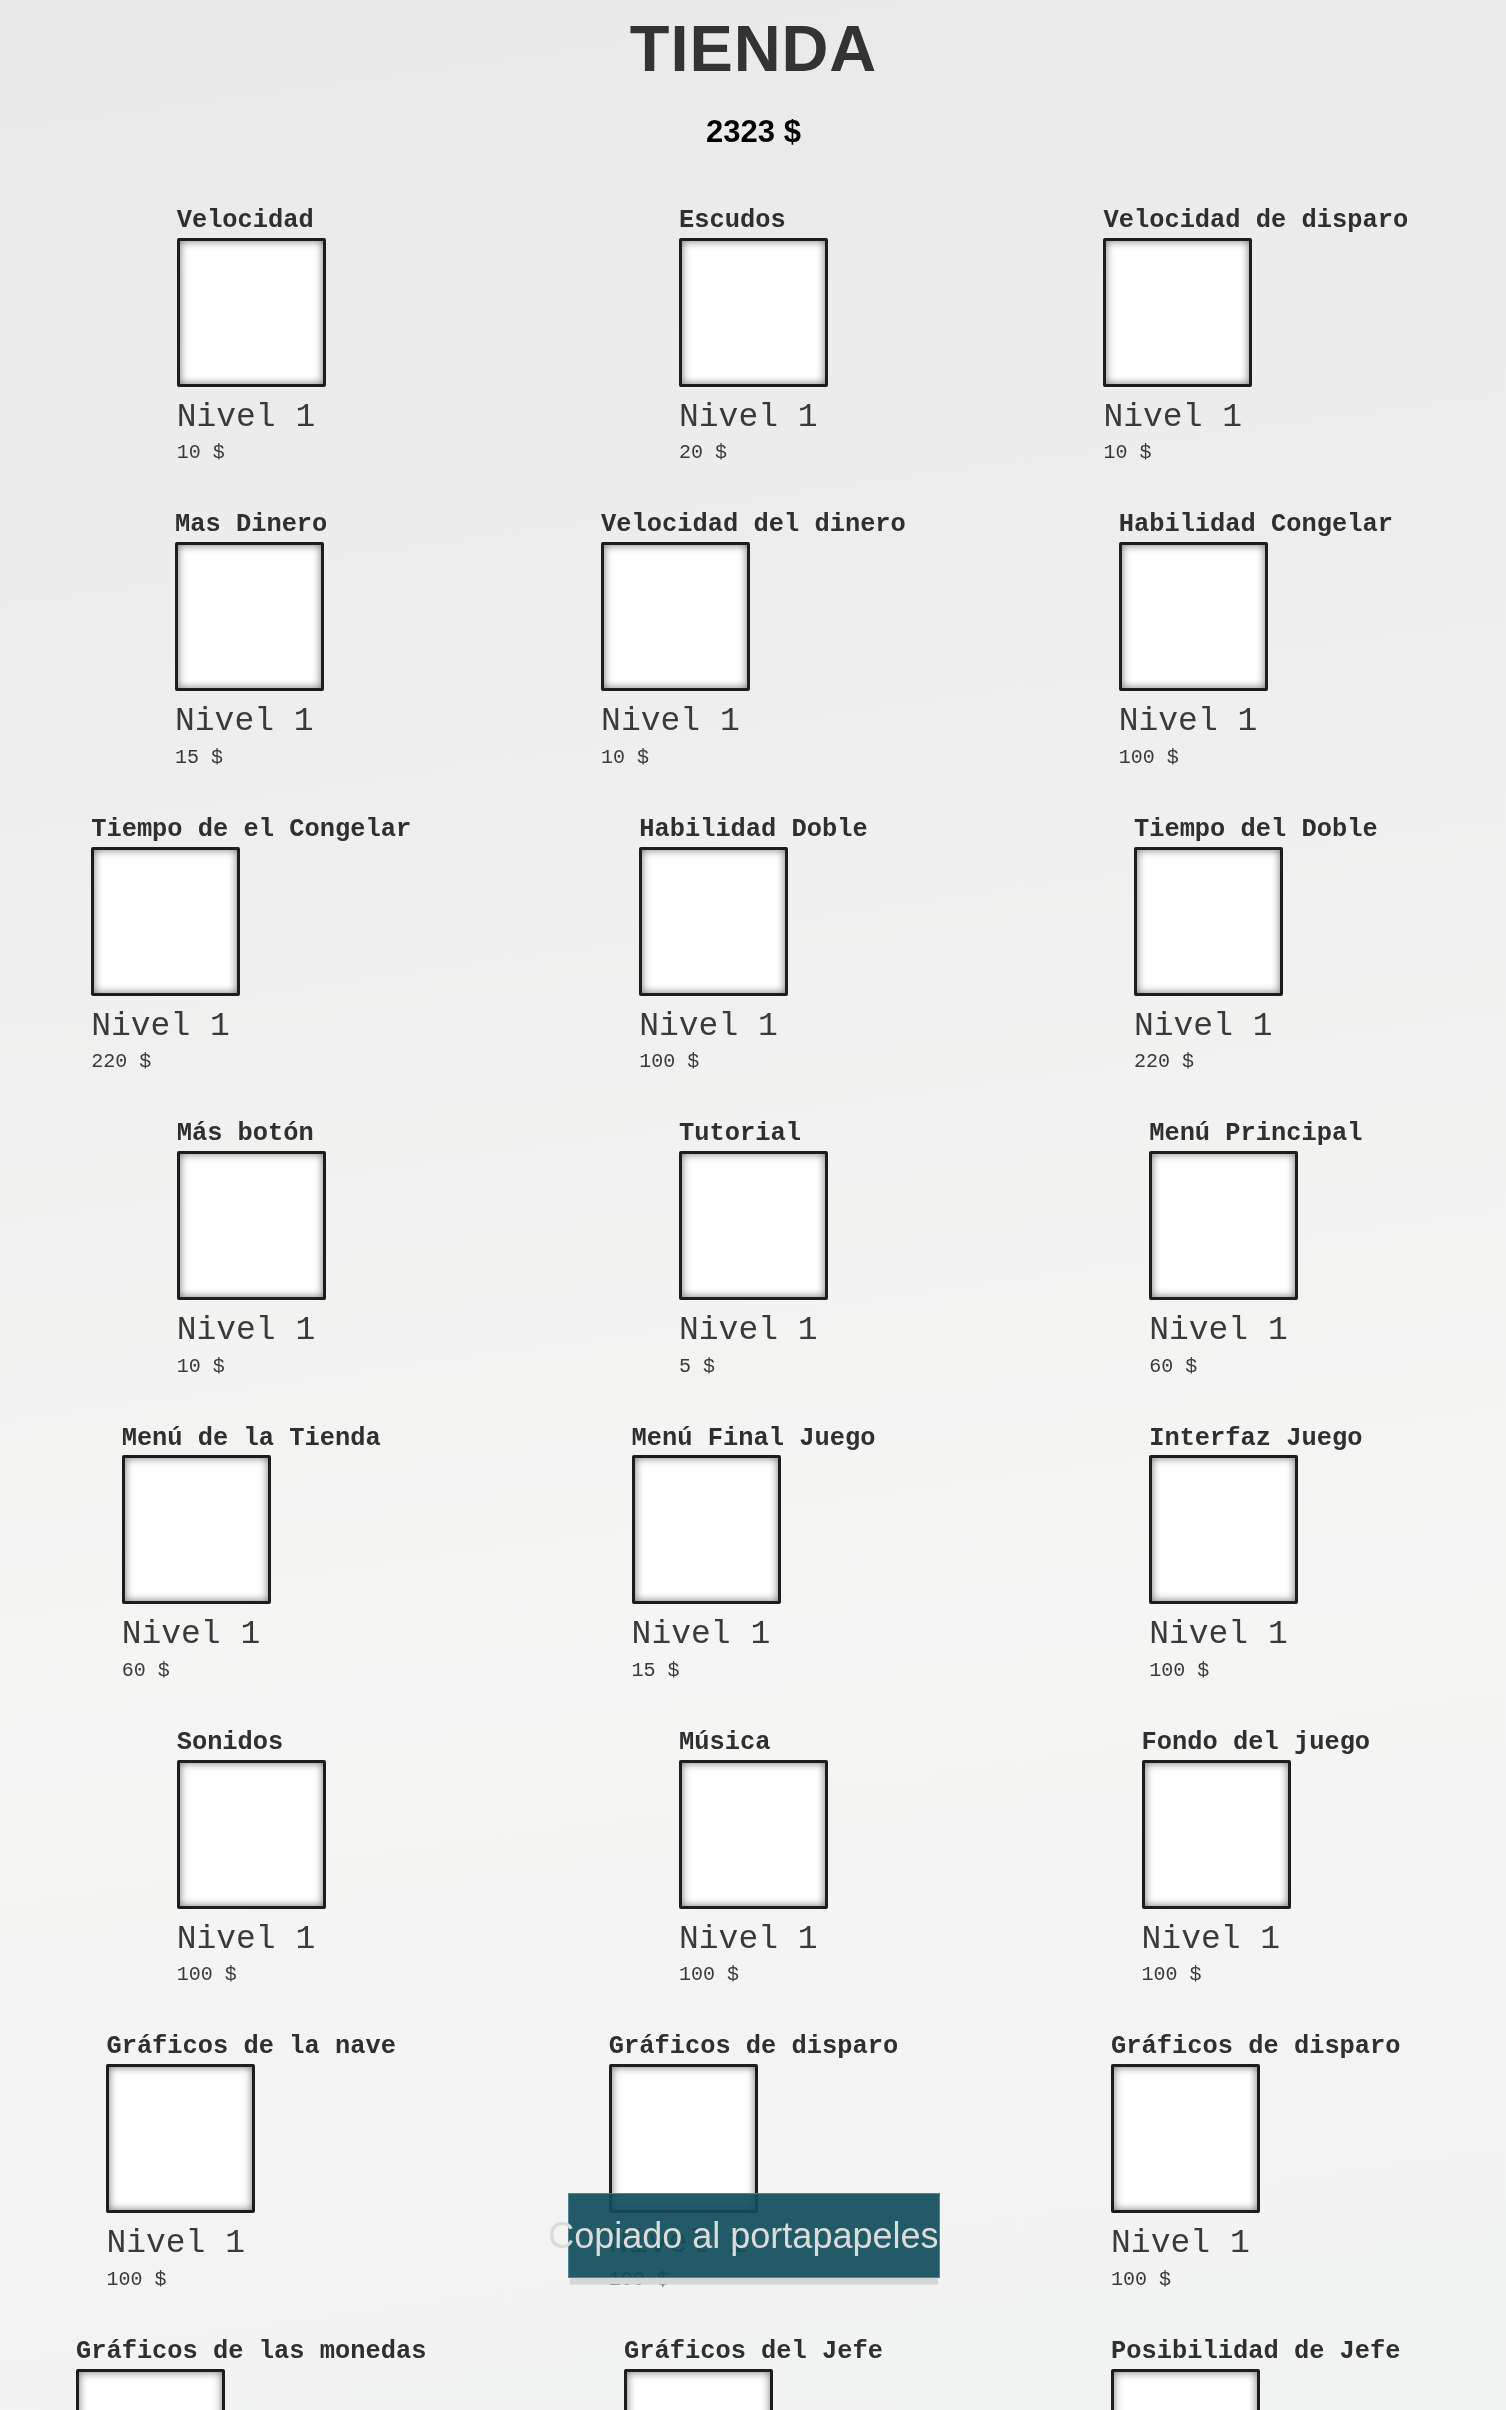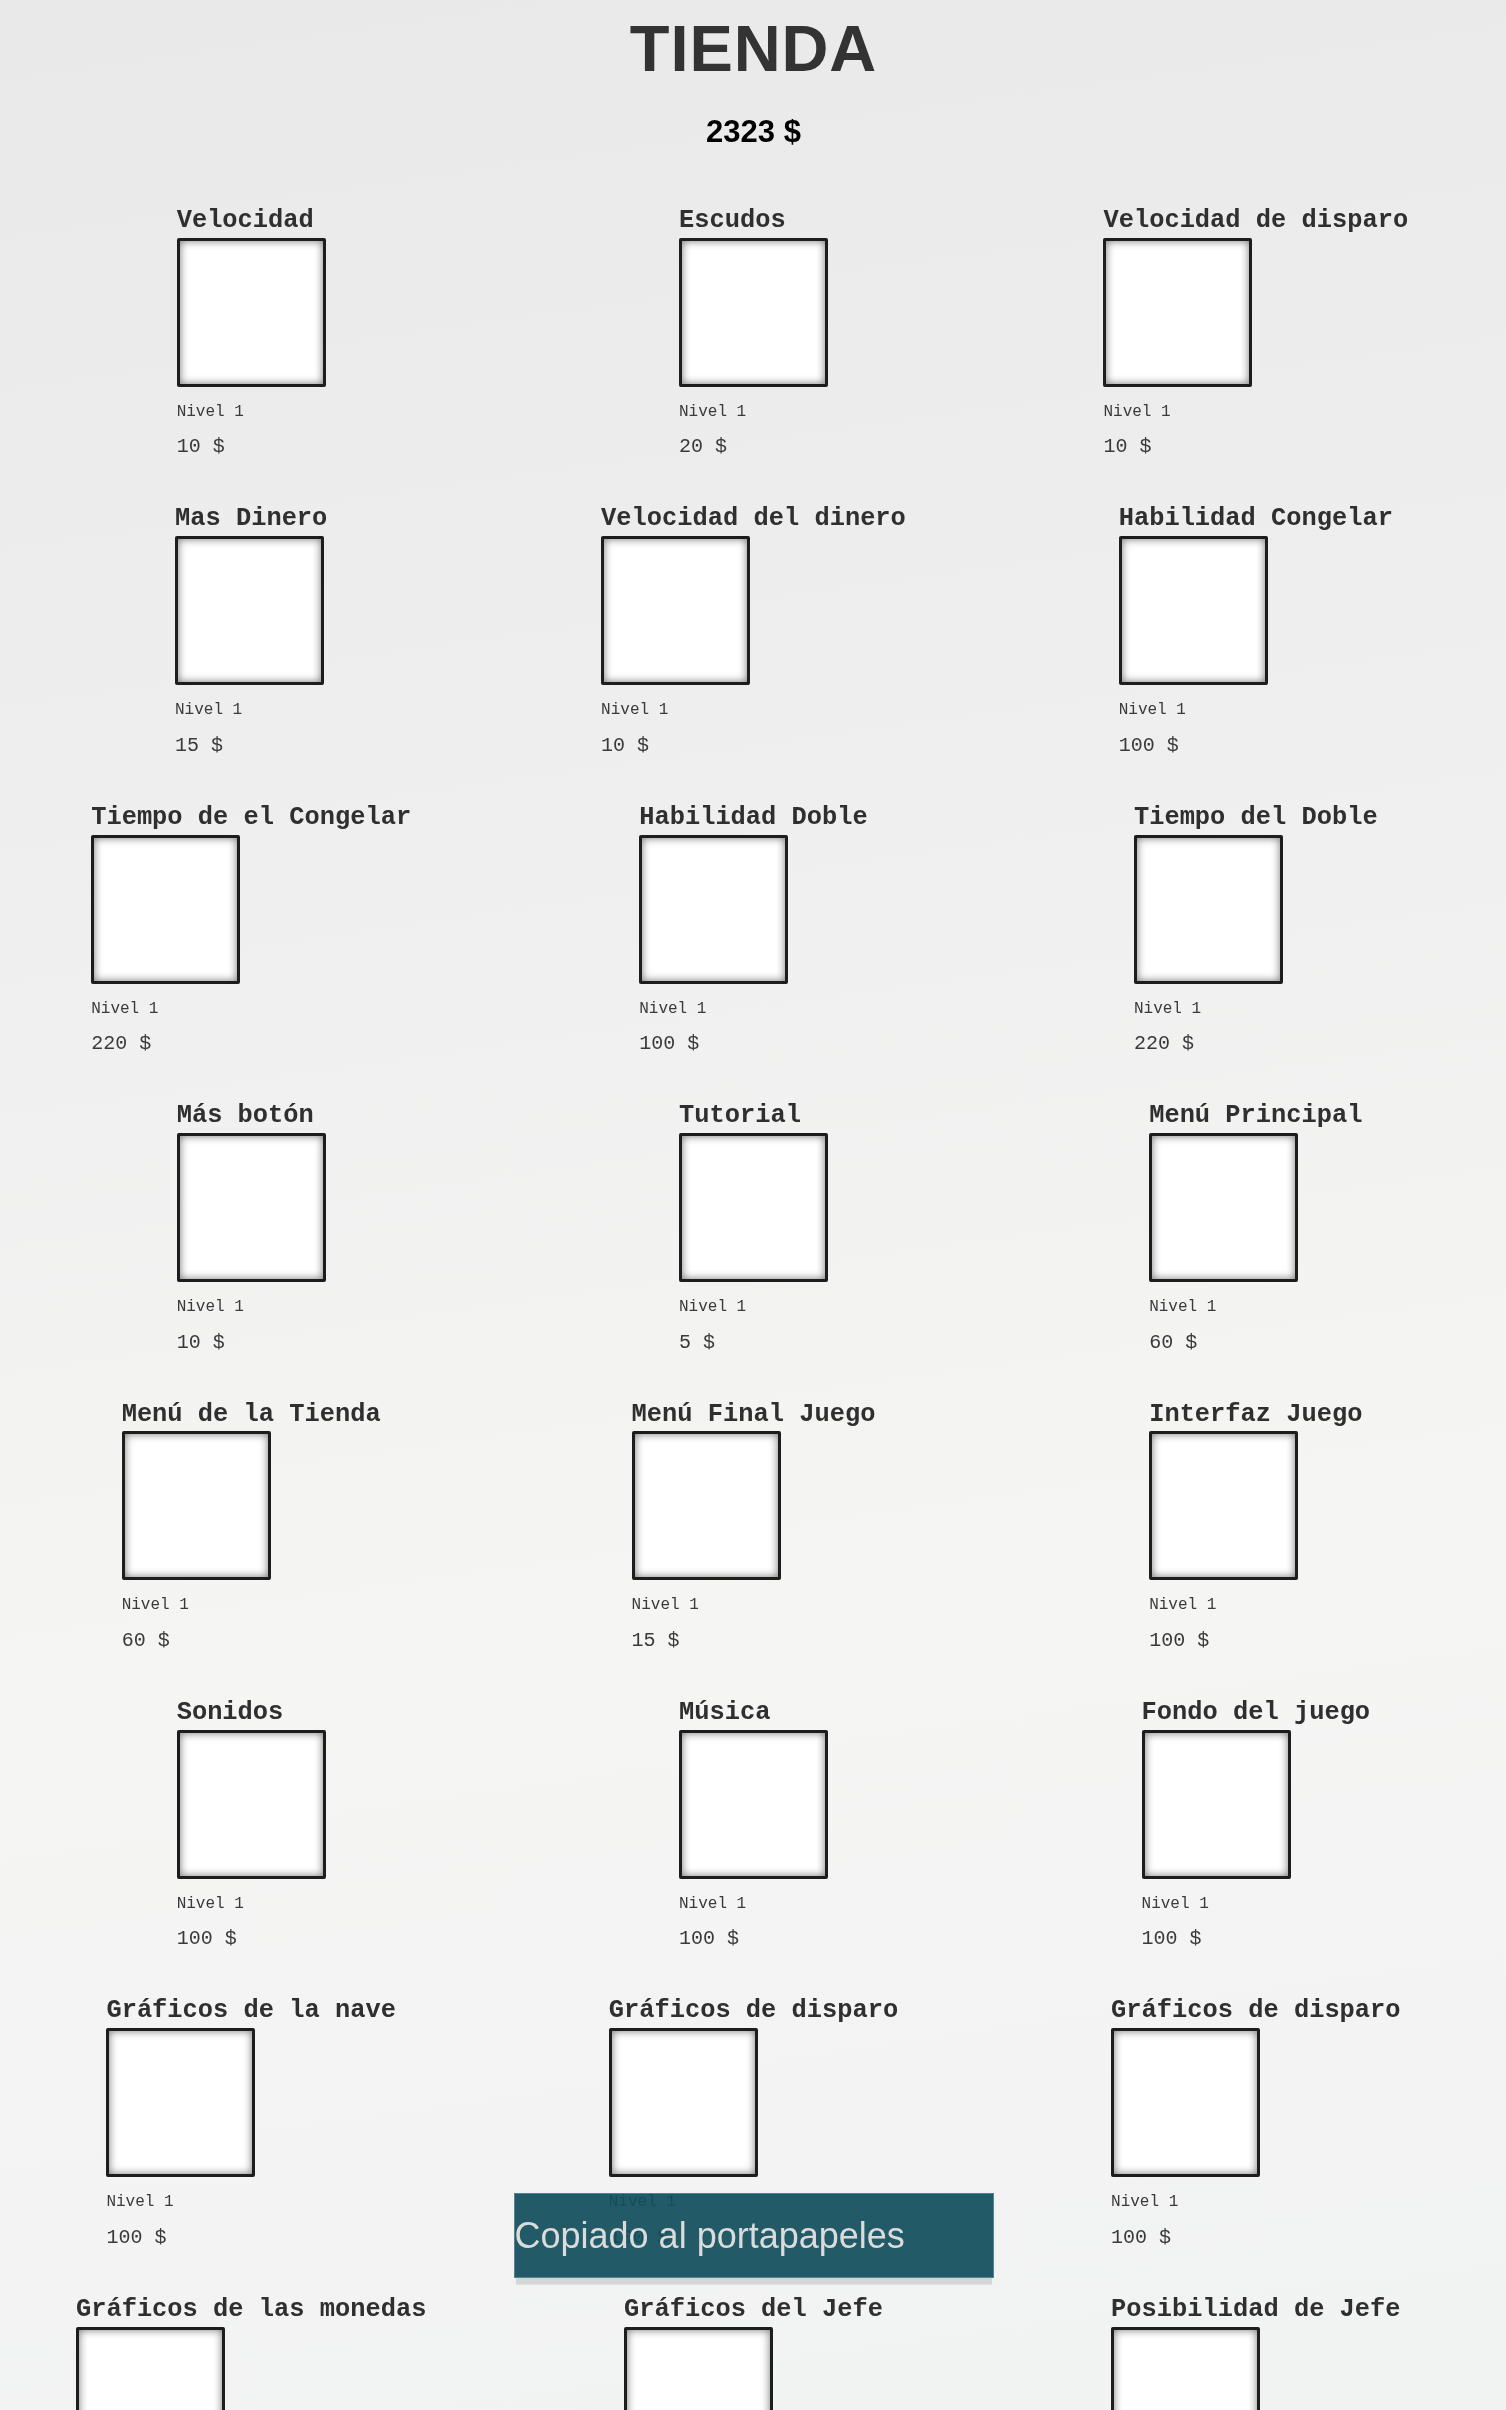--- a/index.html
+++ b/index.html
@@ -54,41 +54,41 @@
     margin-top: 2.8px;
     width: 149px;
     height: 149px;
     background: #ffffff;
     border: 3.8px solid #1d1d1d;
     border-radius: 1.9px;
     box-shadow: inset 0 0 8.5px rgba(0,0,0,0.55);
     cursor: pointer;
   }
   .item-level {
-    margin-top: 10px;
-    font-size: 16px;
+    margin-top: 16px;
+    font-size: 33px;
     color: #3a3a3a;
     line-height: 30px;
   }
   .item-price {
     margin-top: 5.6px;
     font-size: 20px;
     color: #3a3a3a;
     line-height: 30px;
   }
   .toast {
     position: absolute;
     top: 2193px;
     left: 50%;
     transform: translateX(-50%);
-    width: 480px;
+    width: 372px;
     height: 85px;
     display: flex;
     align-items: center;
-    justify-content: flex-start;
+    justify-content: flex-end;
     background: rgba(18, 77, 92, 0.93);
     border: 1.9px solid rgba(120, 168, 180, 0.55);
     box-shadow: 0 8.5px 0 -1.9px #d5d7d7;
     z-index: 5;
   }
   .toast-text {
     font-size: 36px;
     color: #dadcdc;
     white-space: nowrap;
   }

